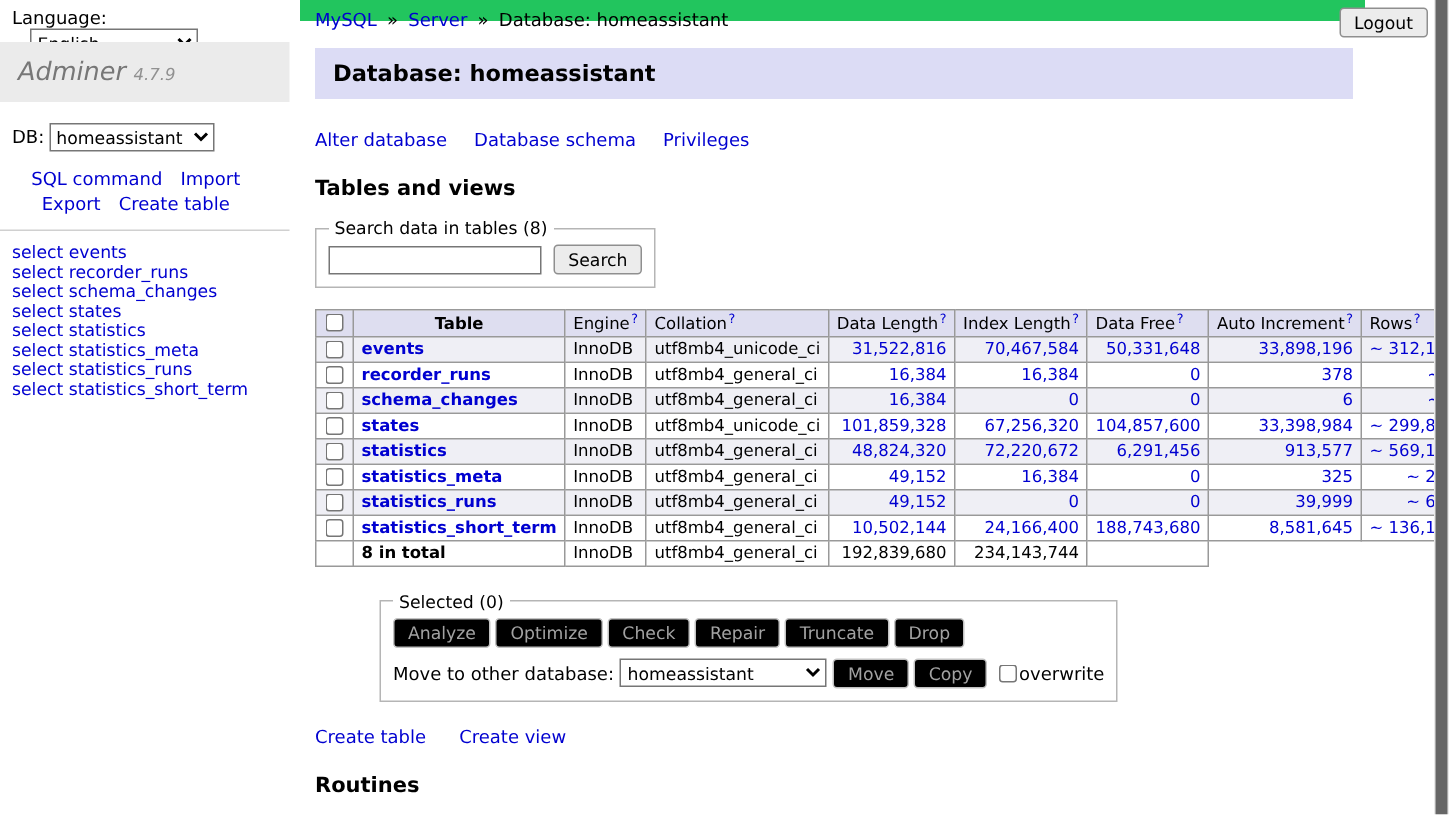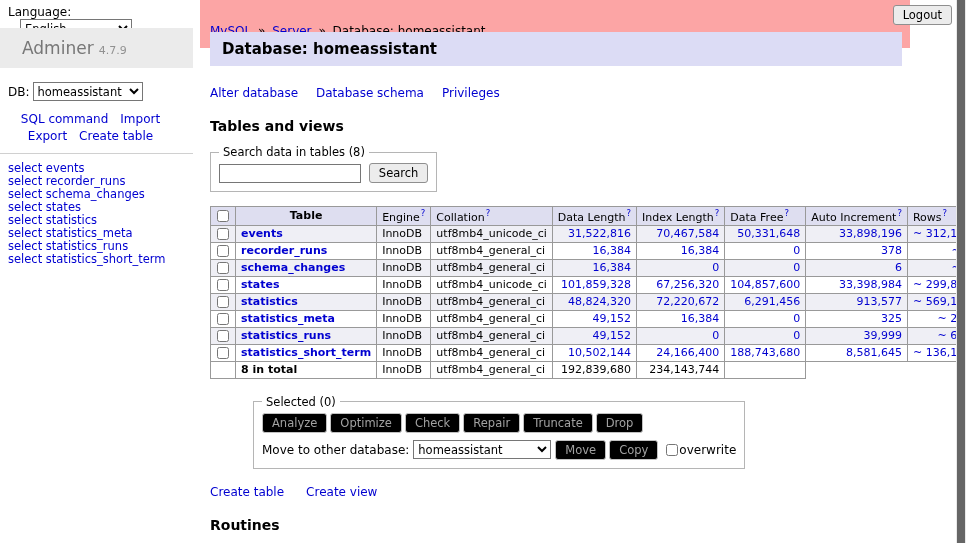--- a/index.html
+++ b/index.html
@@ -24,29 +24,29 @@
   input[type="text"] {
     font-family: inherit; font-size: 11.5px; height: 19px;
     border: 1px solid #767676; padding: 1px 4px;
   }
   input[type="checkbox"] { width: 12px; height: 12px; margin: 1px; vertical-align: middle; }
 
   
   .lang-bar { position: absolute; left: 0; top: 0; width: 200px; height: 28px; padding: 5px 8px; background: #fff; }
   .lang-bar select { width: 112px; margin-left: 12px; }
   .breadcrumb {
-    position: absolute; left: 200px; top: 0; width: 710px; height: 26px;
-    background: #fca5a5; padding: 24px 10px; white-space: nowrap;
+    position: absolute; left: 200px; top: 0; width: 710px; height: 14px;
+    background: #22c55e; padding: 6px 10px; white-space: nowrap;
   }
   .breadcrumb .sep { margin: 0 3px; color: #000; }
   .logout-btn { position: absolute; right: 14px; top: 5px; }
 
   
   .sidebar { position: absolute; left: 0; top: 28px; width: 193px; }
-  .h1 { background: #ebebeb; padding: 10px 22px; color: #777; }
+  .h1 { background: #ebebeb; padding: 10px 12px; color: #777; font-style: italic; }
   .h1 .app { font-size: 17px; }
   .h1 .ver { font-size: 11px; color: #919191; margin-left: 5px; }
   .side-top { border-bottom: 1px solid #d0d0d0; padding-bottom: 8px; }
   .db-row { padding: 14px 8px 10px; }
   .db-row select { width: 110px; margin-left: 3px; }
   .side-actions { margin: 0; padding: 0 8px; line-height: 17px; text-align: center; }
   .side-actions a { margin-right: 12px; }
   .side-tables { padding: 8px 8px 0; }
   .side-tables a { display: block; font-size: 11.5px; line-height: 13px; white-space: nowrap; }
 

